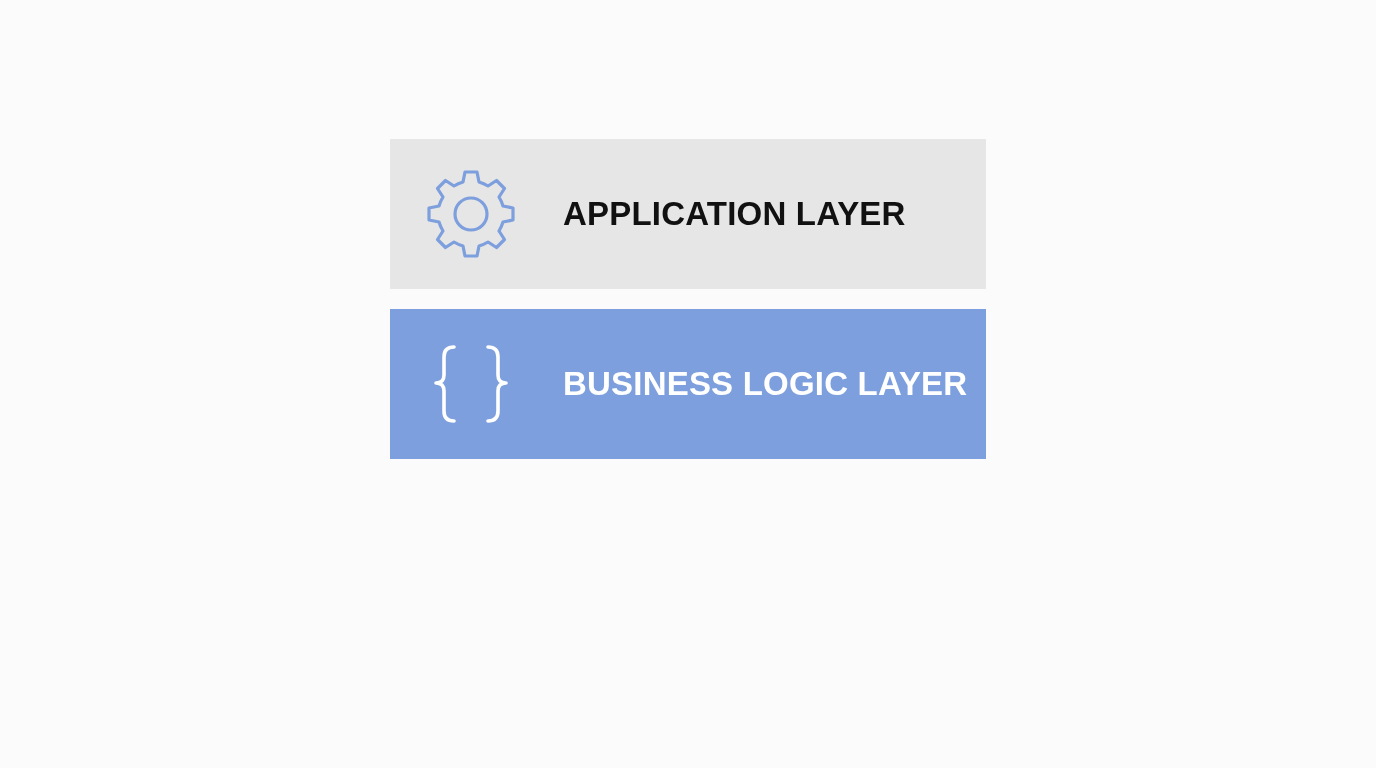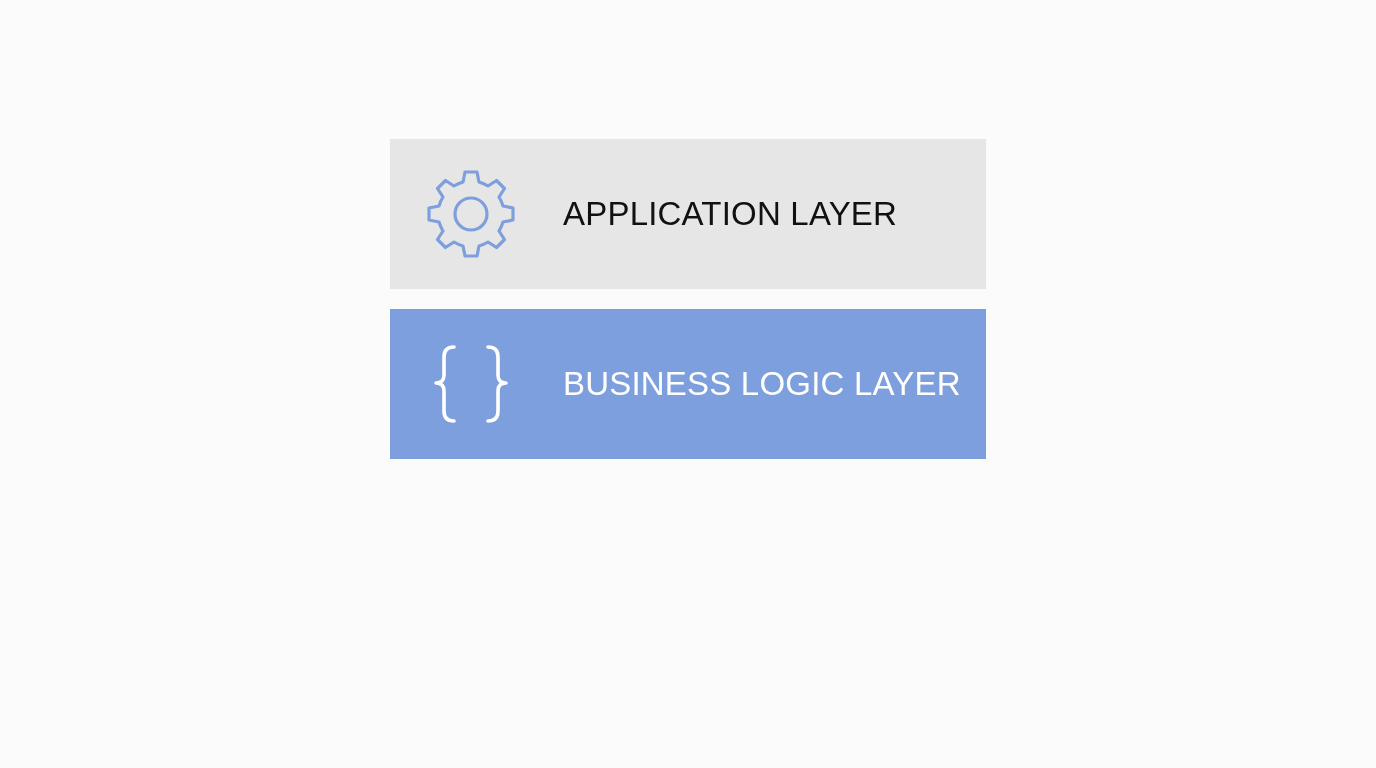--- a/index.html
+++ b/index.html
@@ -2,21 +2,21 @@
 <html><head>
 <meta charset="utf-8">
 <style>
   html, body { margin: 0; padding: 0; }
   body {
     width: 1376px; height: 768px; overflow: hidden;
     background: #fbfbfb;
     font-family: "Liberation Sans", "DejaVu Sans", sans-serif;
     position: relative;
   }
-  .stack { position: absolute; left: 390px; top: 139px; width: 596px; }
+  .stack { position: absolute; left: 390px; top: 139px; width: 596px; font-weight: bold; }
   .layer {
     height: 150px; margin-bottom: 20px; position: relative;
     background: #e6e6e6; display: flex; align-items: center;
   }
   .layer.highlight { background: #7d9fdd; }
   .icon { position: absolute; left: 34px; top: 28px; width: 94px; height: 94px; }
   .label {
     position: absolute; left: 173px; top: 0; bottom: 0;
     display: flex; align-items: center;
     font-size: 33px; letter-spacing: 0.2px; color: #111;

